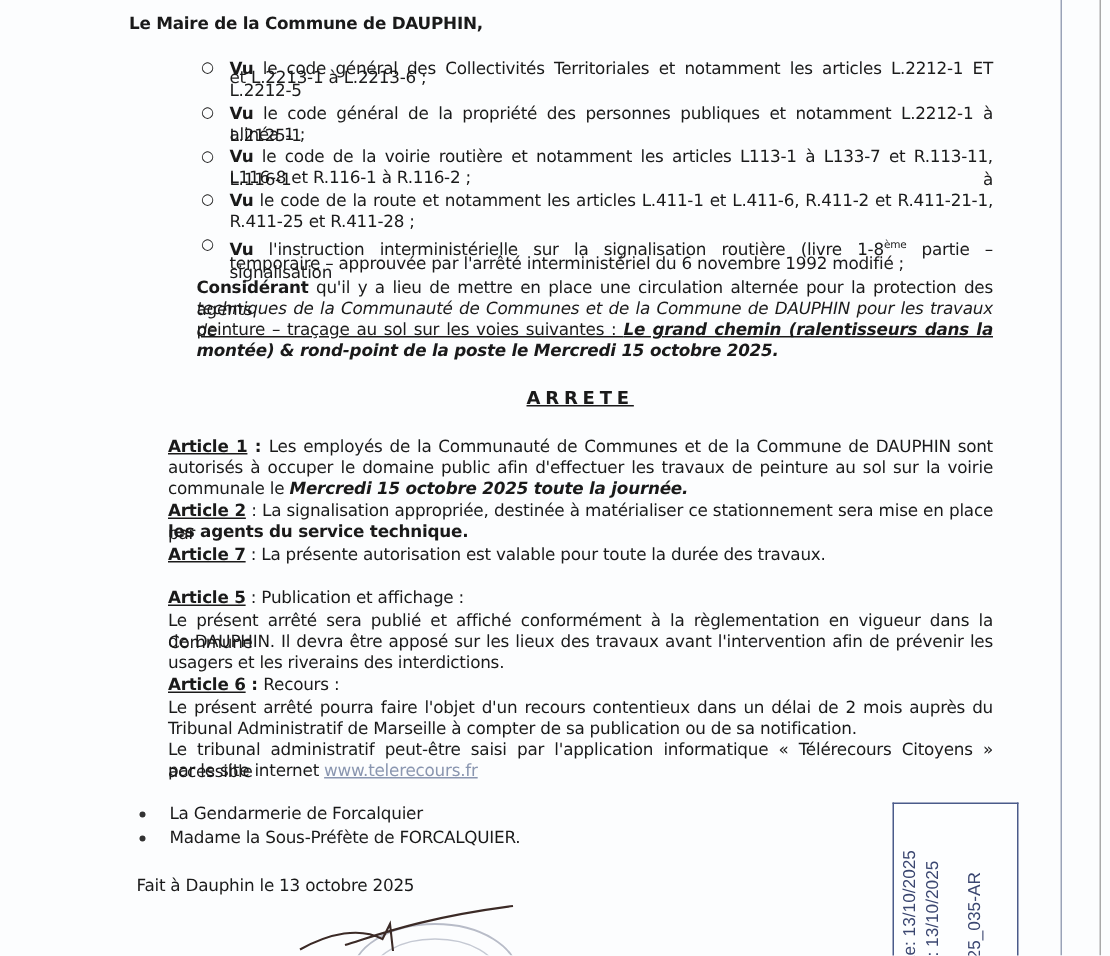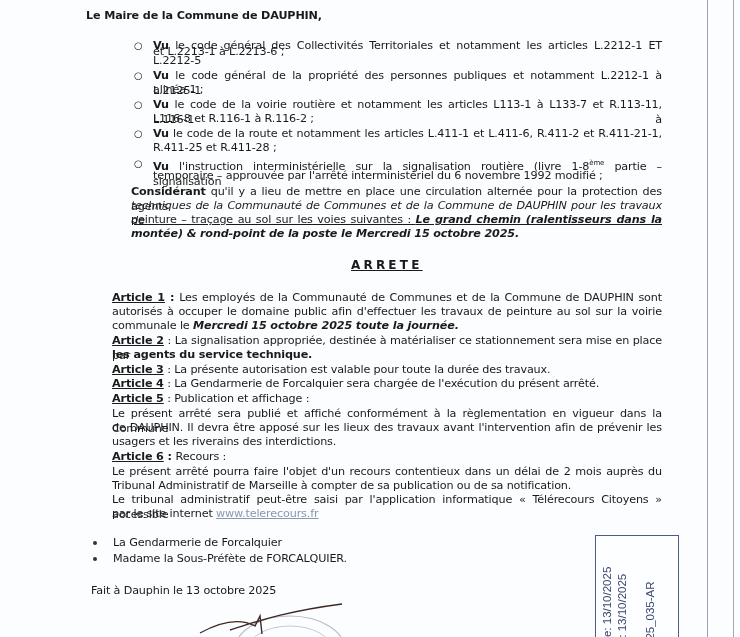--- a/index.html
+++ b/index.html
@@ -73,23 +73,22 @@
     <div class="t just" style="left:112px;top:290px;width:550px;"><span class="b u">Article 1</span><span class="b"> : </span><span>Les employés de la Communauté de Communes et de la Commune de DAUPHIN sont</span></div>
     <div class="t just" style="left:112px;top:304px;width:550px;">autorisés à occuper le domaine public afin d'effectuer les travaux de peinture au sol sur la voirie</div>
     <div class="t" style="left:112px;top:318px;"><span>communale le </span><span class="bi">Mercredi 15 octobre 2025 toute la journée.</span></div>
   </div>
 
   <div>
     <div class="t just" style="left:112px;top:333px;width:550px;"><span class="b u">Article 2</span><span> : </span><span>La signalisation appropriée, destinée à matérialiser ce stationnement sera mise en place par</span></div>
     <div class="t b" style="left:112px;top:347px;">les agents du service technique.</div>
   </div>
 
-  <div class="t" style="left:112px;top:362px;"><span class="b u">Article 3</span><span> : </span><span>La présente autorisation est valable pour toute la durée des travaux.</span></div>
+  <div class="t" style="left:112px;top:362px;"><span class="b u">Article 7</span><span> : </span><span>La présente autorisation est valable pour toute la durée des travaux.</span></div>
 
-  <div class="t" style="left:112px;top:376px;"><span class="b u">Article 4</span><span> : </span><span>La Gendarmerie de Forcalquier sera chargée de l'exécution du présent arrêté.</span></div>
 
   <div>
     <div class="t" style="left:112px;top:391px;"><span class="b u">Article 5</span><span> : </span><span>Publication et affichage :</span></div>
     <div class="t just" style="left:112px;top:406px;width:550px;">Le présent arrêté sera publié et affiché conformément à la règlementation en vigueur dans la Commune</div>
     <div class="t just" style="left:112px;top:420px;width:550px;">de DAUPHIN. Il devra être apposé sur les lieux des travaux avant l'intervention afin de prévenir les</div>
     <div class="t" style="left:112px;top:434px;">usagers et les riverains des interdictions.</div>
   </div>
 
   <div>
     <div class="t" style="left:112px;top:449px;"><span class="b u">Article 6</span><span class="b"> : </span><span>Recours :</span></div>

